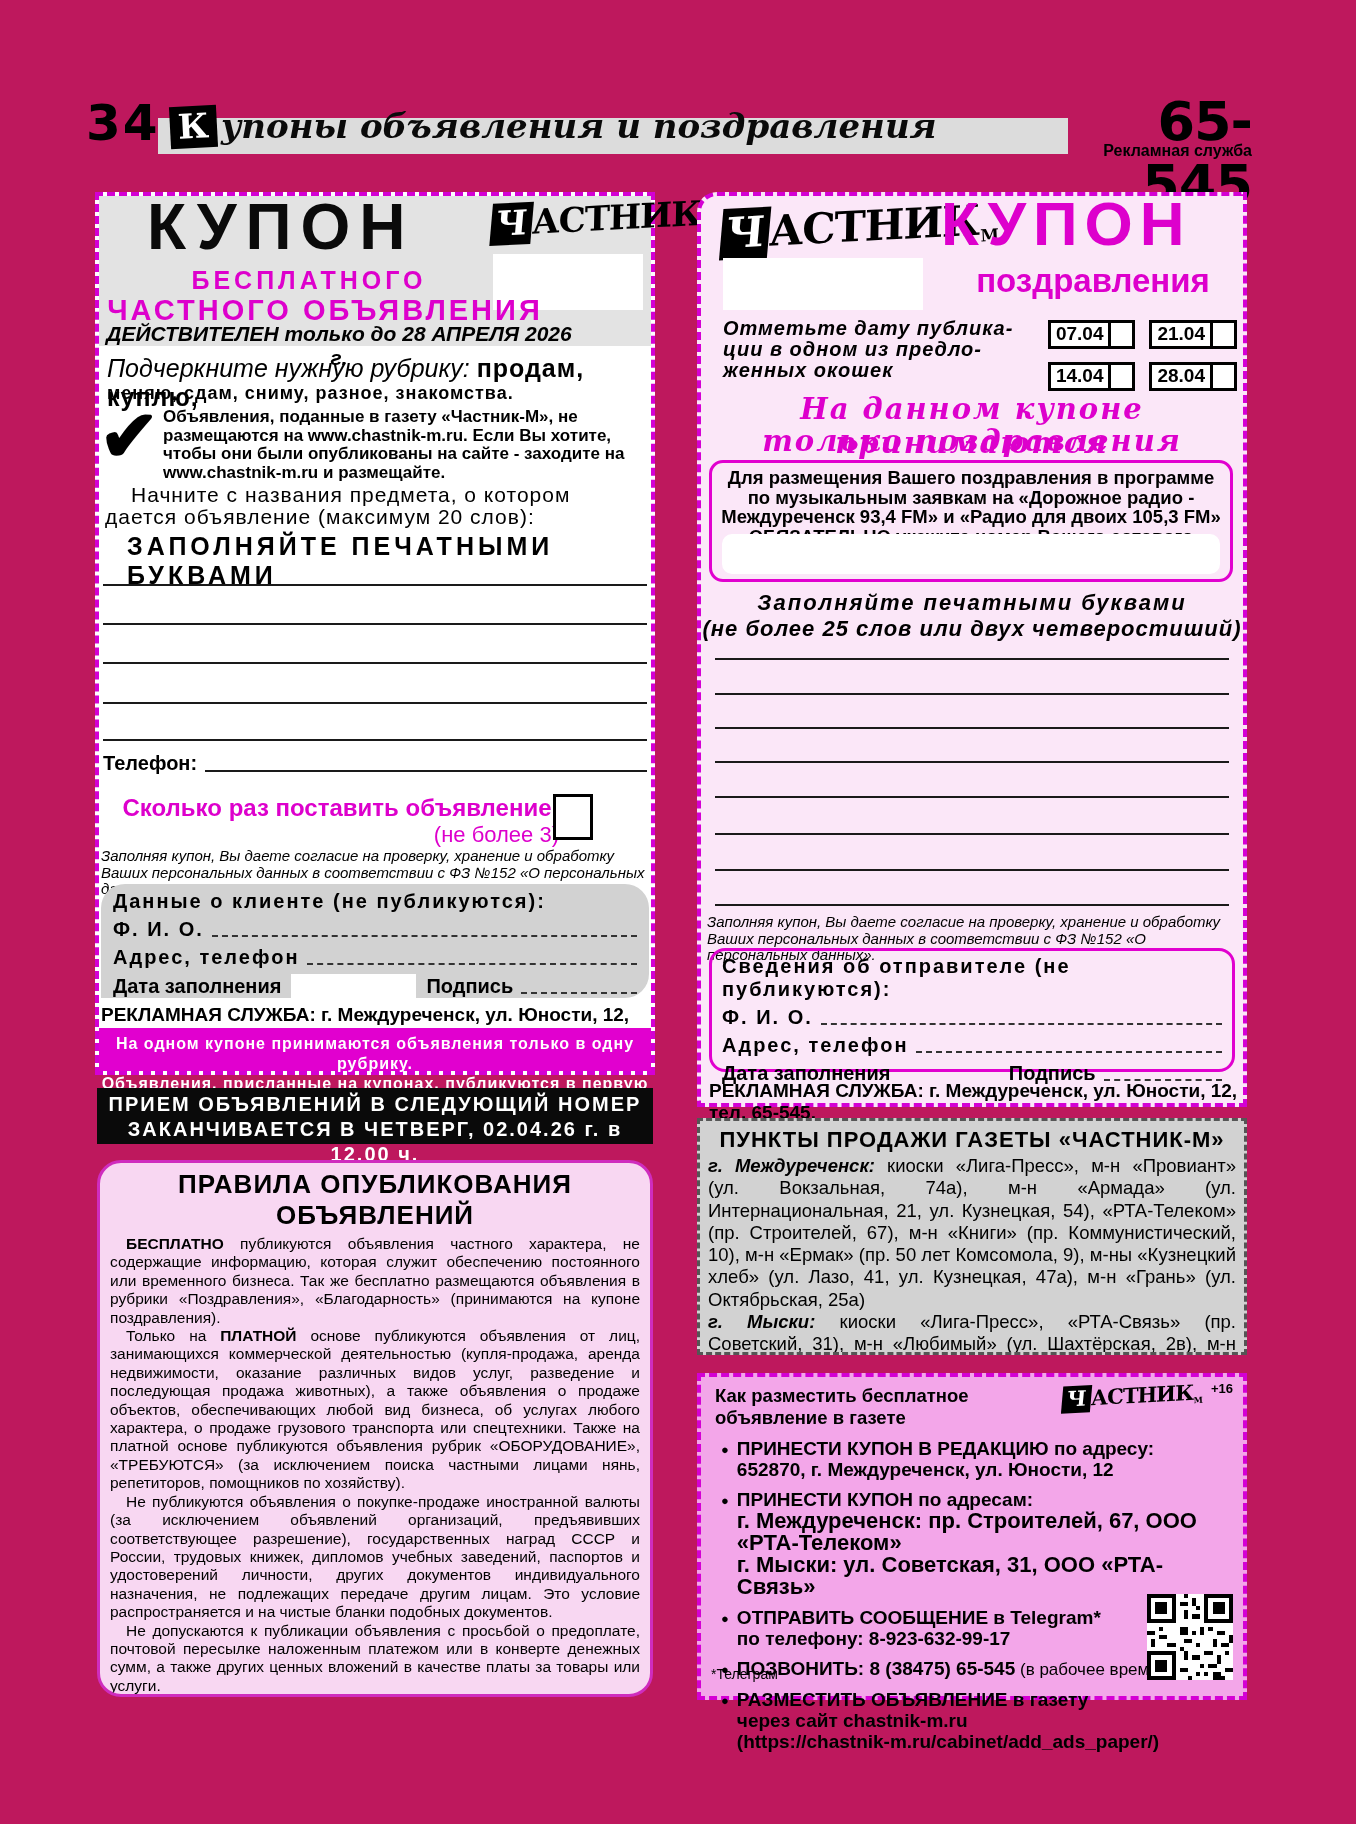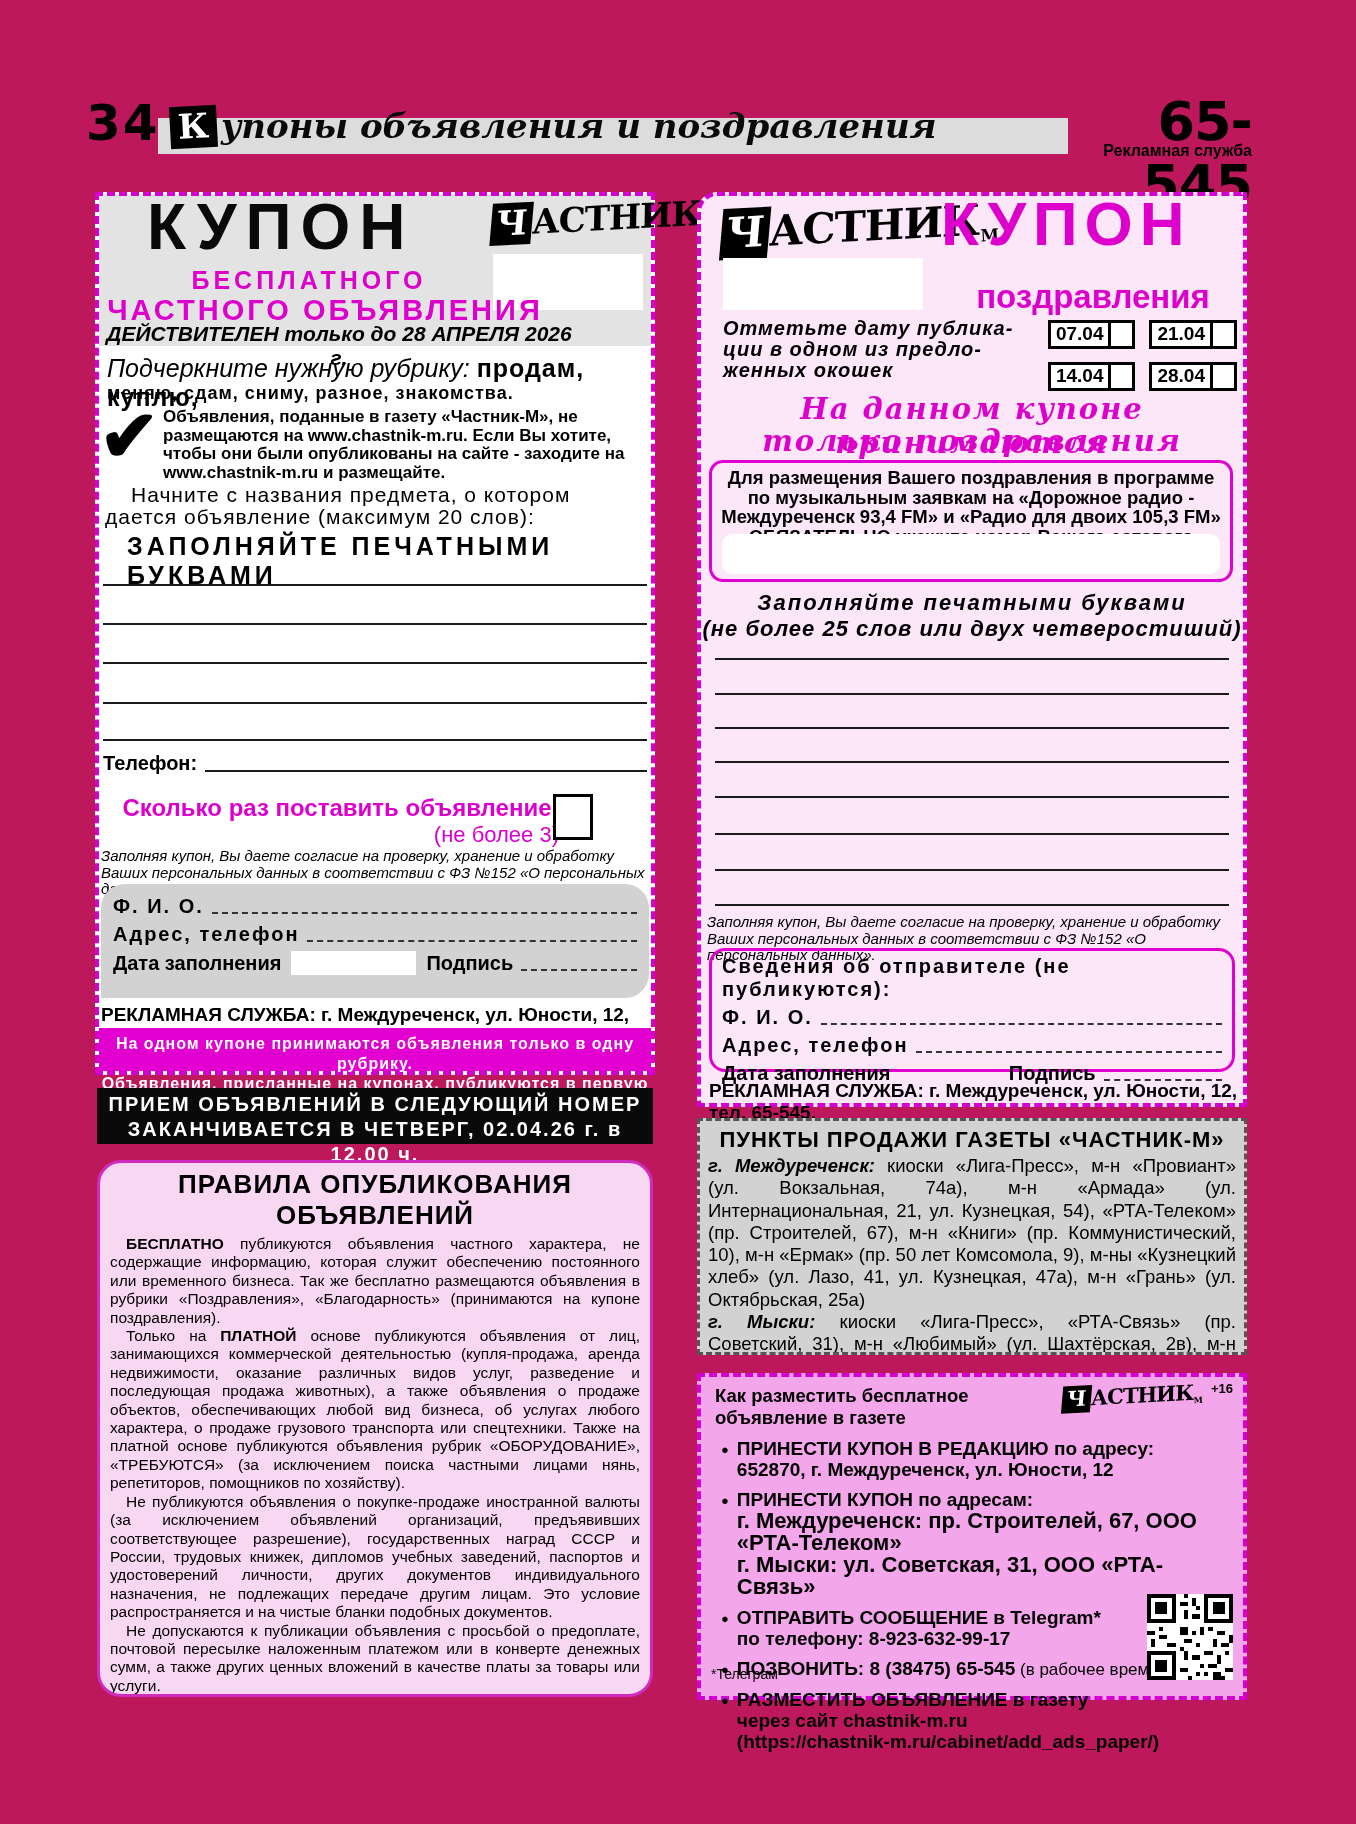--- a/index.html
+++ b/index.html
@@ -62,21 +62,21 @@
   
   .rules { left:97px; top:1160px; width:556px; height:537px; border:3px solid #cf2cbe; border-radius:24px; background:#f8d7f2; padding:6px 10px; overflow:hidden; }
   .rulestitle { text-align:center; font-size:26px; font-weight:900; letter-spacing:1px; margin-bottom:4px; }
   .rules p { font-size:15.5px; line-height:18.4px; text-align:justify; text-indent:16px; }
 
   
   .couponR { left:697px; top:192px; width:550px; height:915px; border:4px dashed #d400d4; background:#fbe7f8; border-radius:20px 0 0 0; }
   .logoR { left:20px; top:6px; font-size:42px; }
   .blankR { left:22px; top:62px; width:200px; height:52px; }
   .kuponR { left:240px; top:-8px; font-size:62px; font-weight:900; letter-spacing:7px; }
-  .subR { left:244px; top:66px; width:296px; text-align:center; font-size:33px; font-weight:900;margin-top:16px; }
+  .subR { left:244px; top:66px; width:296px; text-align:center; font-size:33px; font-weight:900; }
   .dprompt { left:22px; top:122px; font-size:20px; font-weight:bold; font-style:italic; line-height:21px; letter-spacing:1px; }
   .dgrid { right:6px; top:124px; display:grid; grid-template-columns:auto auto; column-gap:14px; row-gap:13px; }
   .dcell { display:flex; }
   .dlabel { border:3px solid #000; background:#fff; font-size:19px; font-weight:bold; padding:0 5px 1px 5px; }
   .dcheck { width:24px; border:3px solid #000; border-left:none; background:#fff; }
   .script1 { left:0; top:196px; width:542px; text-align:center; font-family:"DejaVu Serif",serif; font-style:italic; font-weight:bold; font-size:29px; letter-spacing:2px; }
   .script2 { left:0; top:228px; width:542px; text-align:center; font-family:"DejaVu Serif",serif; font-style:italic; font-weight:bold; font-size:29px; letter-spacing:2px; }
   .radiobox { left:8px; top:264px; width:524px; height:122px; border:3px solid #e100cf; border-radius:14px; padding:5px 6px; text-align:center; font-size:18.5px; font-weight:bold; line-height:19.5px; }
   .radioinput { position:absolute; left:10px; bottom:5px; width:498px; height:40px; background:#fff; border-radius:10px; }
   .fill1 { left:0; top:394px; width:542px; text-align:center; font-size:22px; font-weight:bold; font-style:italic; letter-spacing:2px; }
@@ -136,20 +136,21 @@
     <div class="abs wline" style="left:4px;top:543px;width:544px;"></div>
     <div class="abs phrow row">
         <span>Телефон:</span>
         <span class="solid"></span>
       </div>
     <div class="abs timest mag">Сколько раз поставить объявление</div>
     <div class="abs timesn mag">(не более 3)</div>
     <div class="abs timesbox"></div>
     <div class="abs consentL">Заполняя купон, Вы даете согласие на проверку, хранение и обработку Ваших персональных данных в соответствии с ФЗ №152 «О персональных данных».</div>
     <div class="abs clientbox">
+      <div class="cbt">Данные о клиенте (не публикуются):</div>
       <div class="cbrow row">
           <span>Ф. И. О.</span>
           <span class="dash"></span>
         </div>
       <div class="cbrow row">
           <span>Адрес, телефон</span>
           <span class="dash"></span>
         </div>
       <div class="cbrow row" style="letter-spacing:0;">
           <span>Дата заполнения</span>

